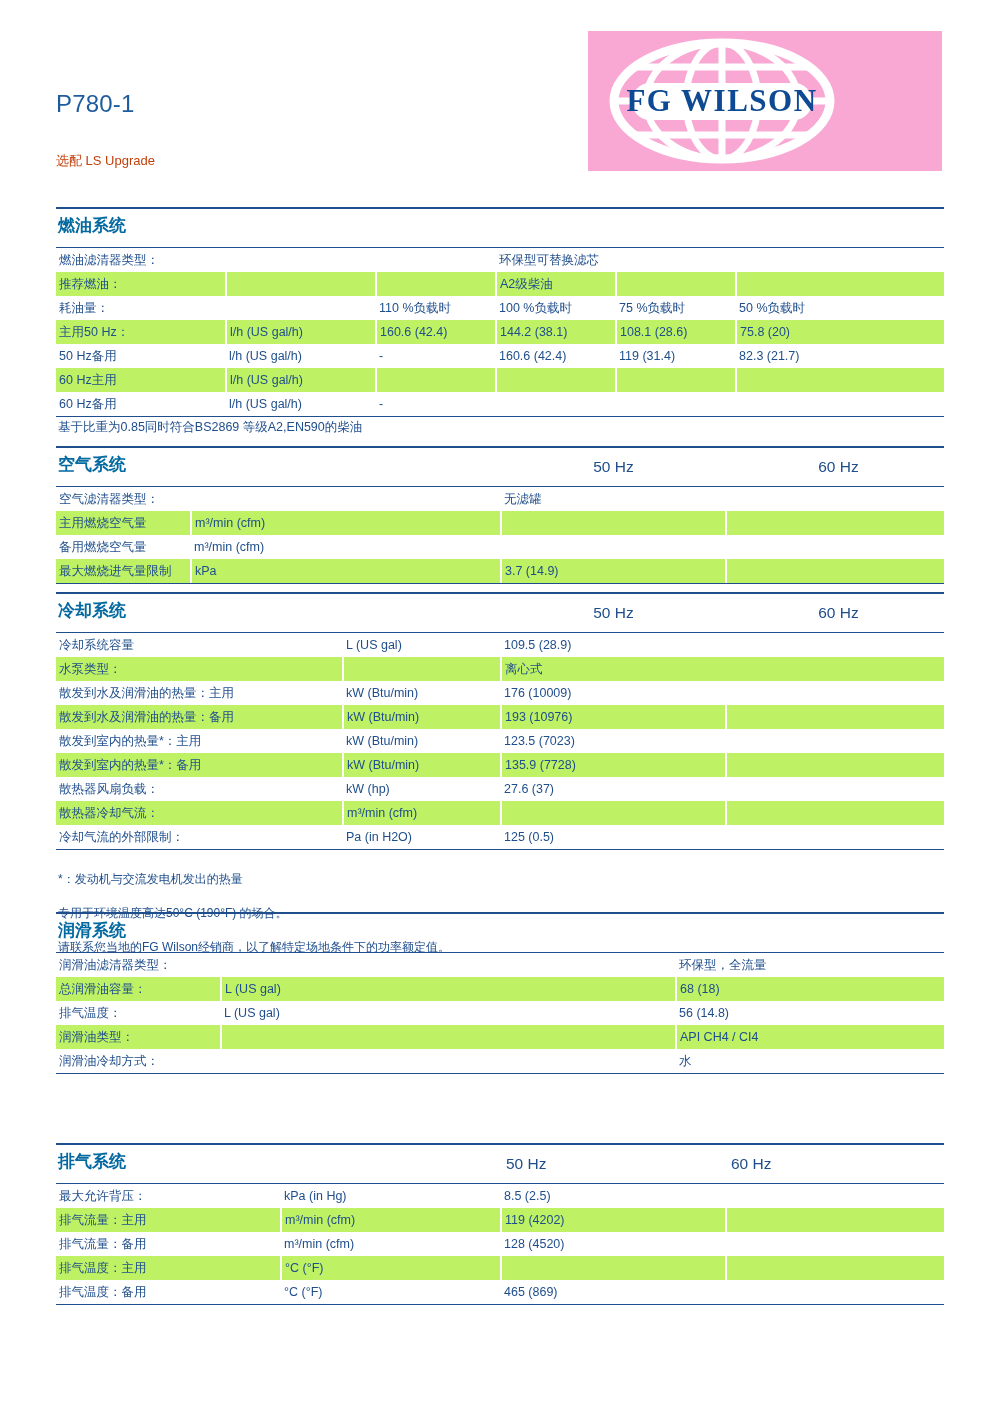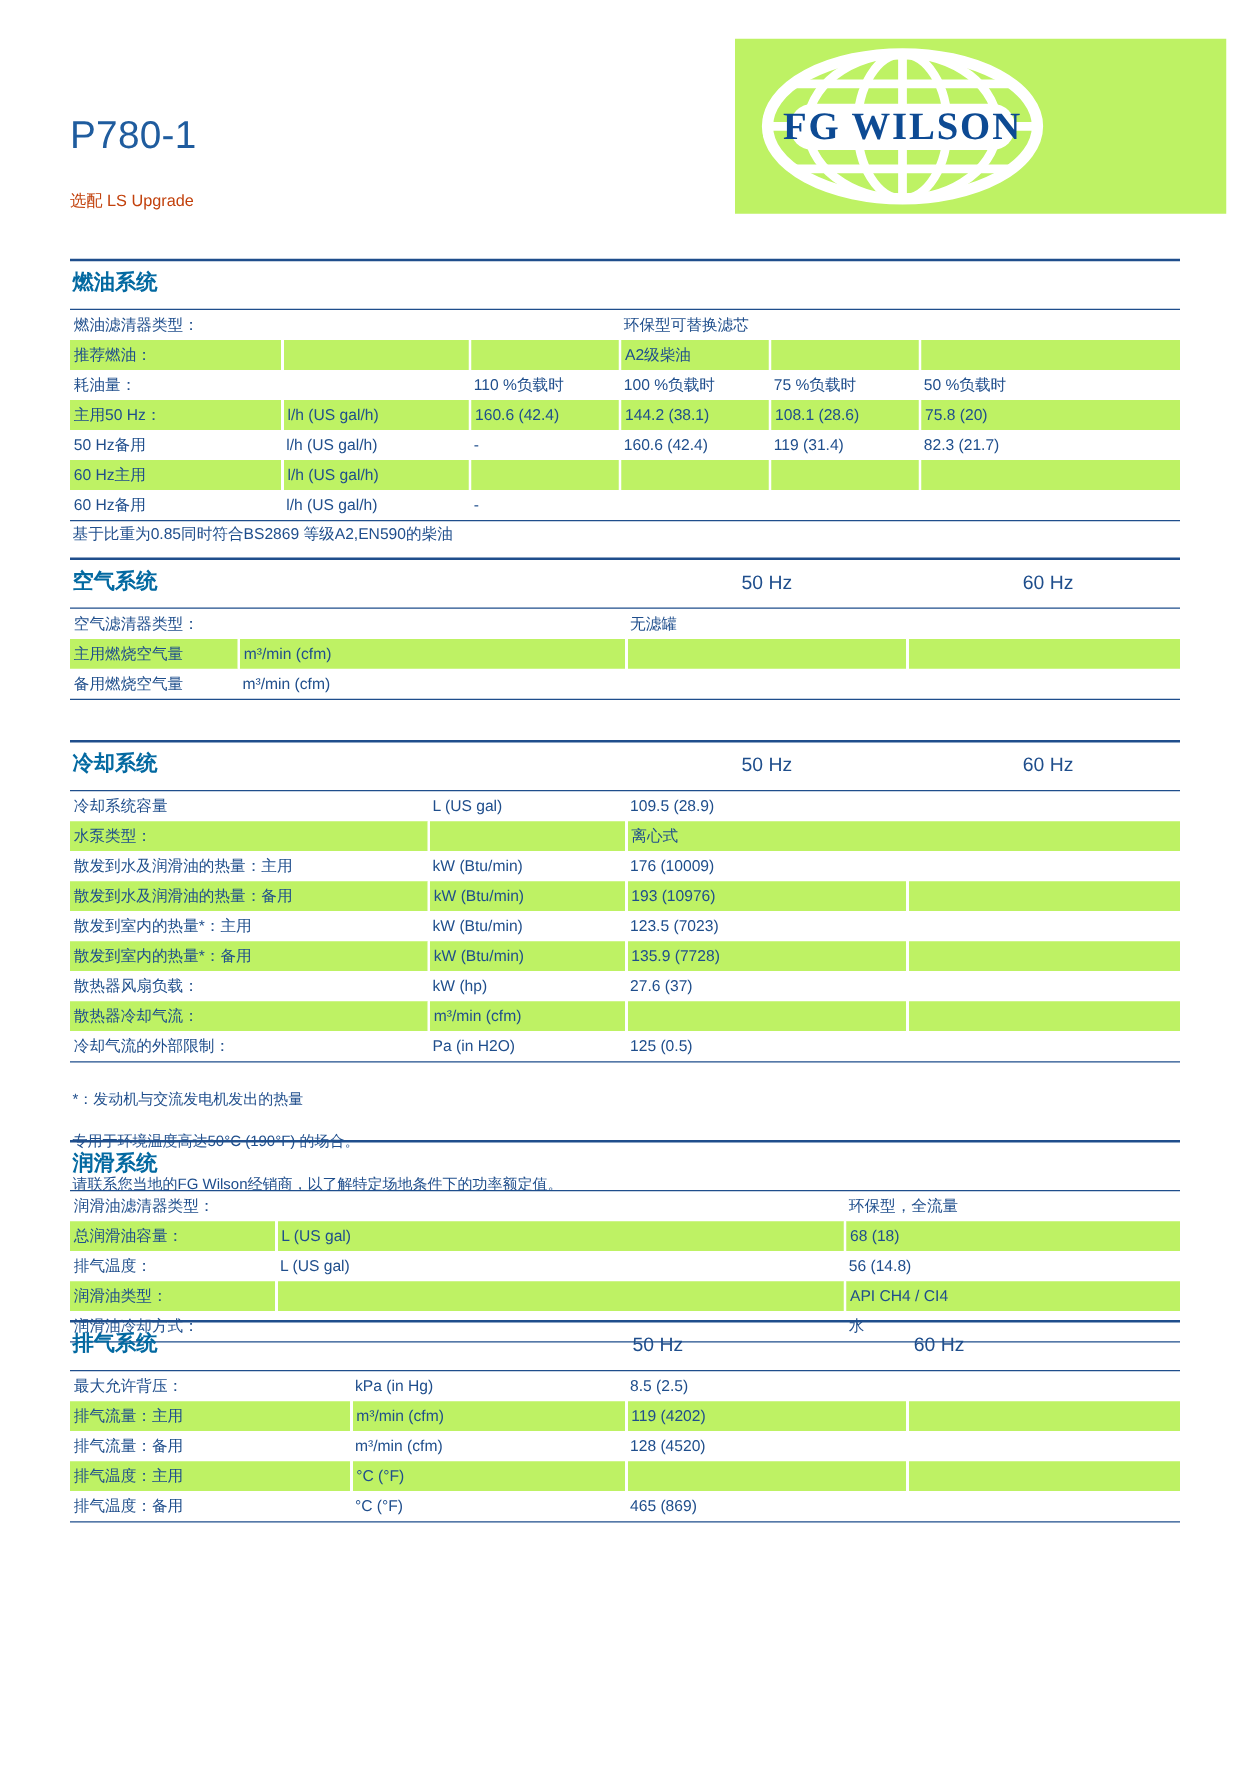--- a/index.html
+++ b/index.html
@@ -25,43 +25,42 @@
   .header {
     position: absolute;
     top: 0; left: 0;
     width: 1000px;
     height: 200px;
   }
   .model-title {
     position: absolute;
     left: 56px;
     top: 92px;
-    font-size: 31px;
+    font-size: 24px;
     font-weight: 400;
     color: #1f5c9e;
     letter-spacing: 0.2px;
     line-height: 1;
   }
   .model-sub {
     position: absolute;
     left: 56px;
     top: 154px;
     font-size: 13px;
     font-weight: 400;
     color: #c2410c;
     line-height: 1;
   }
   .logo-box {
     position: absolute;
     left: 588px;
     top: 31px;
     width: 354px;
     height: 140px;
-    background: #bef264;
-    padding-left: 39px;
+    background: #f9a8d4;
   }
   .logo-svg {
     position: absolute;
     left: 14px;
     top: 6px;
   }
 
   
   .section {
     position: absolute;
@@ -274,20 +273,26 @@
           <td>m³/min (cfm)</td>
           <td></td>
           <td></td>
         </tr>
         <tr class="plain">
           <td>备用燃烧空气量</td>
           <td>m³/min (cfm)</td>
           <td></td>
           <td></td>
         </tr>
+        <tr class="shade">
+          <td>最大燃烧进气量限制</td>
+          <td>kPa</td>
+          <td>3.7 (14.9)</td>
+          <td></td>
+        </tr>
       </tbody>
     </table>
     <div class="sec-foot"></div>
   </div>
 
   <div class="section" style="top:592px;">
     <div class="sec-head">
       <div class="sec-title">冷却系统</div>
       <div class="hz-label hz50-c">50 Hz</div>
       <div class="hz-label hz60-c">60 Hz</div>
@@ -398,21 +403,21 @@
         <tr class="plain">
           <td>润滑油冷却方式：</td>
           <td></td>
           <td>水</td>
         </tr>
       </tbody>
     </table>
     <div class="sec-foot"></div>
   </div>
 
-  <div class="section" style="top:1056px;">
+  <div class="section" style="top:1143px;">
     <div class="sec-head">
       <div class="sec-title">排气系统</div>
       <div class="hz-label hz50-l">50 Hz</div>
       <div class="hz-label hz60-l">60 Hz</div>
     </div>
     <table class="spec">
       <colgroup>
         <col style="width:225px">
           <col style="width:220px">
         <col style="width:225px">

